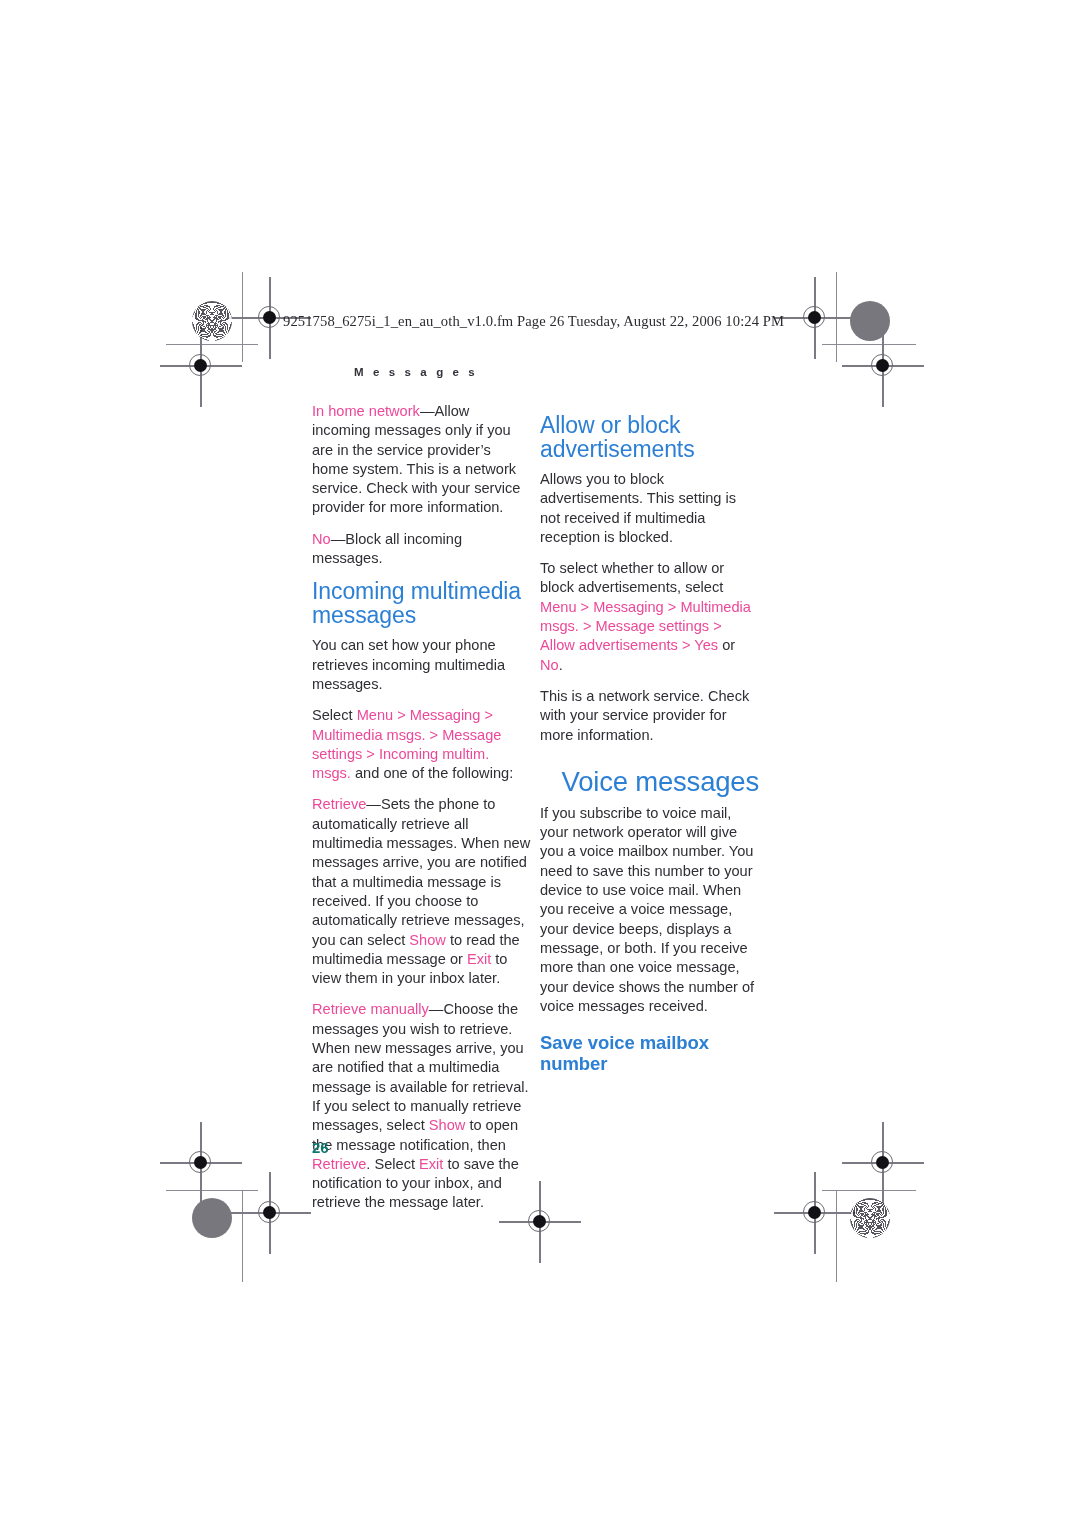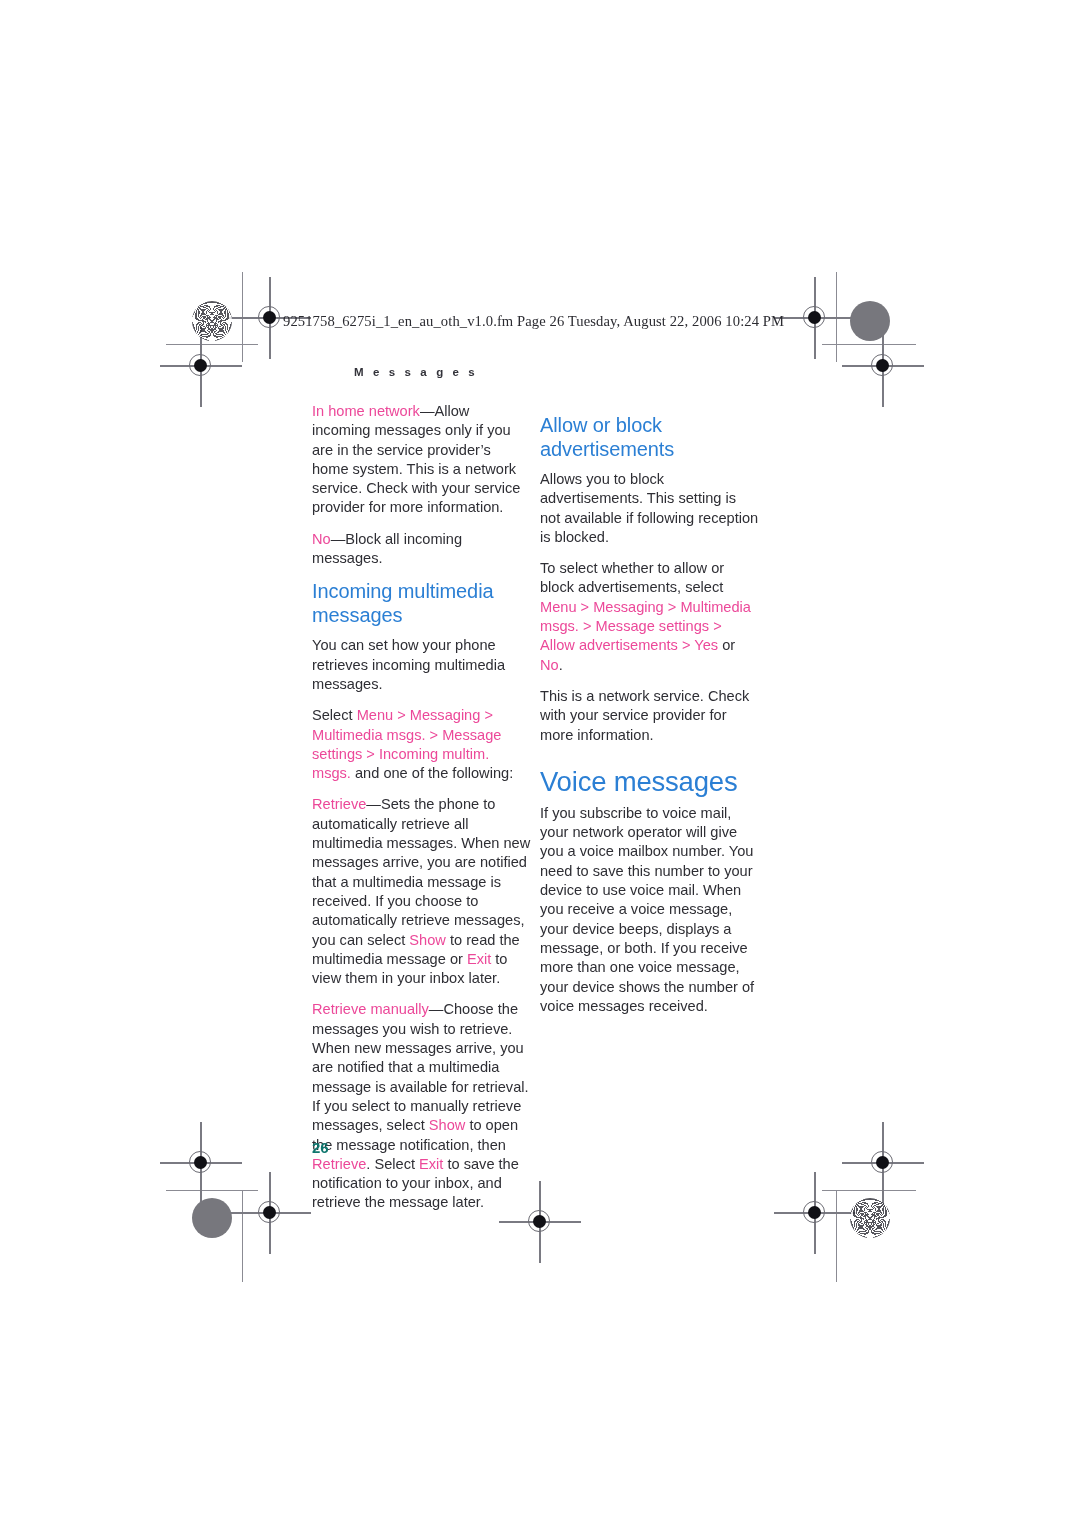--- a/index.html
+++ b/index.html
@@ -121,34 +121,34 @@
     margin: 0 0 12px 0;
     text-align: left;
   }
 
   .ui {
     color: #ec4899;
   }
 
   h2.sec {
     color: #2b7fd4;
-    font-size: 20px;
+    font-size: 23px;
     line-height: 23.5px;
     font-weight: 400;
     margin: 12px 0 9px 0;
     letter-spacing: -.1px;
   }
 
   h1.chap {
     color: #2b7fd4;
     font-size: 27.5px;
     line-height: 30px;
     font-weight: 400;
     margin: 22px 0 7px 0;
-    text-align: left;
+    text-align: right;
     letter-spacing: -.2px;
   }
 
   h3.sub {
     color: #2b7fd4;
     font-size: 18.5px;
     line-height: 21px;
     font-weight: 600;
     margin: 16px 0 7px 0;
     letter-spacing: -.1px;
@@ -260,31 +260,32 @@
       <span class="ui">Retrieve manually</span><span>—</span><span>Choose the messages you wish to retrieve. When new messages arrive, you are notified that a multimedia message is available for retrieval. If you select to manually retrieve messages, select </span><span class="ui">Show</span><span> to open the message notification, then </span><span class="ui">Retrieve</span><span>. Select </span><span class="ui">Exit</span><span> to save the notification to your inbox, and retrieve the message later.</span>
     </p>
 
   </div>
 
   <div class="col col-right">
 
 
     <h2 class="sec">Allow or block advertisements</h2>
 
-    <p class="body">Allows you to block advertisements. This setting is not available if following reception is blocked.</p>
+    <p class="body">Allows you to block advertisements. This setting is not received if multimedia reception is blocked.</p>
 
     <p class="body">
       <span>To select whether to allow or block advertisements, select </span><span class="ui">Menu</span><span class="ui"> &gt; </span><span class="ui">Messaging</span><span class="ui"> &gt; </span><span class="ui">Multimedia msgs.</span><span class="ui"> &gt; </span><span class="ui">Message settings</span><span class="ui"> &gt; </span><span class="ui">Allow advertisements</span><span class="ui"> &gt; </span><span class="ui">Yes</span><span> or </span><span class="ui">No</span><span>.</span>
     </p>
 
     <p class="body">This is a network service. Check with your service provider for more information.</p>
 
     <h1 class="chap">Voice messages</h1>
 
     <p class="body">If you subscribe to voice mail, your network operator will give you a voice mailbox number. You need to save this number to your device to use voice mail. When you receive a voice message, your device beeps, displays a message, or both. If you receive more than one voice message, your device shows the number of voice messages received.</p>
 
+    <h3 class="sub">Save voice mailbox number</h3>
 
 
   </div>
 
   <div class="folio">26</div>
 
 </div>
 
 </body></html>

